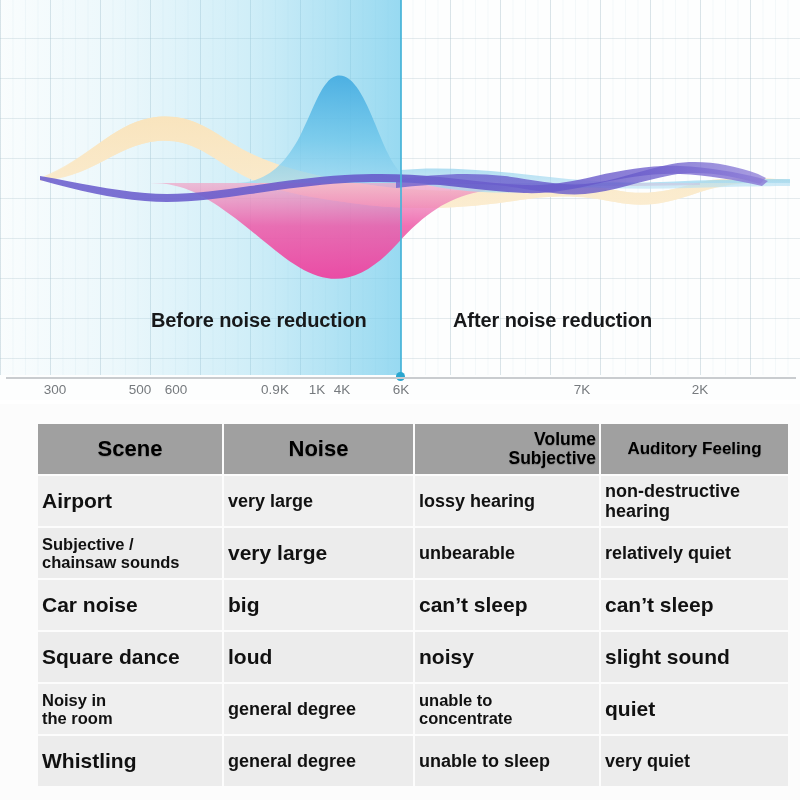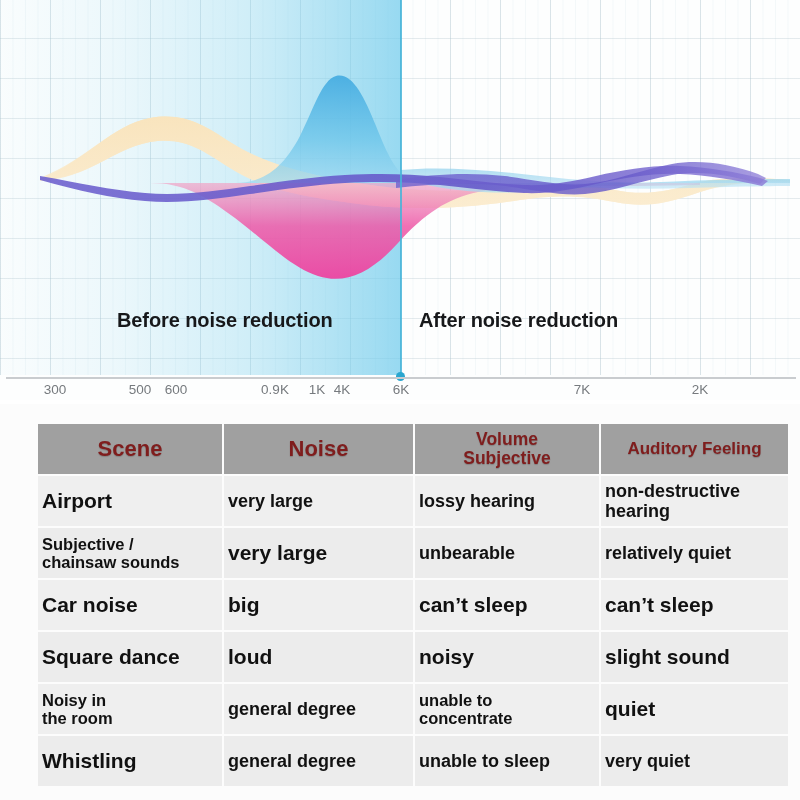--- a/index.html
+++ b/index.html
@@ -111,20 +111,21 @@
   }
 
   .wave-caption {
     position: absolute;
     font-size: 20px;
     font-weight: bold;
     color: #17181a;
     font-family: "Liberation Sans", sans-serif;
     white-space: nowrap;
     letter-spacing: -0.1px;
+    margin-left: 34px;
   }
   #caption-before { left: 117px; top: 309px; }
   #caption-after  { left: 419px; top: 309px; }
 
   
   #table-panel {
     position: absolute;
     left: 0;
     top: 404px;
     width: 800px;
@@ -140,33 +141,34 @@
     border-spacing: 2px 2px;
     table-layout: fixed;
   }
   table.scene-table col.c1 { width: 184px; }
   table.scene-table col.c2 { width: 189px; }
   table.scene-table col.c3 { width: 184px; }
   table.scene-table col.c4 { width: 187px; }
 
   table.scene-table th {
     background: #a0a0a0;
-    color: #7f1d1d;
+    color: #000000;
     font-size: 22px;
     font-weight: bold;
     height: 50px;
     text-align: center;
     vertical-align: middle;
     line-height: 1.06;
     font-family: "Liberation Sans", sans-serif;
     text-shadow: 0 1px 1px rgba(0,0,0,0.18);
     padding: 0 3px;
   }
   table.scene-table th.small {
     font-size: 17.5px;
+    text-align: right;
   }
   table.scene-table th.tight {
     font-size: 17px;
   }
   table.scene-table td {
     background: #eeeeee;
     color: #111111;
     font-size: 19px;
     font-weight: bold;
     height: 50px;

